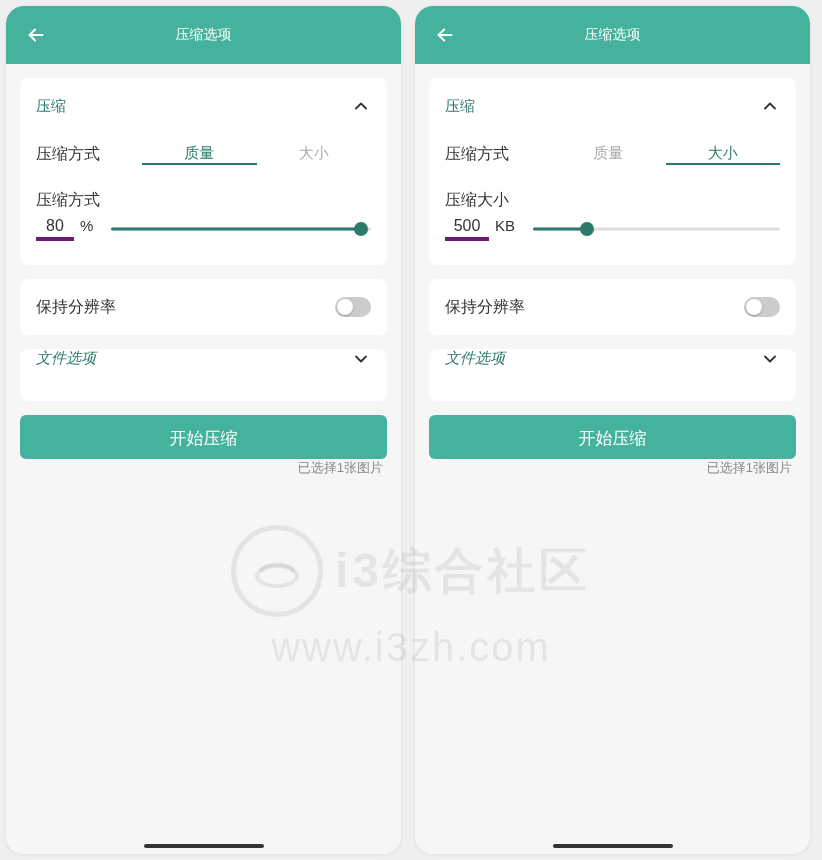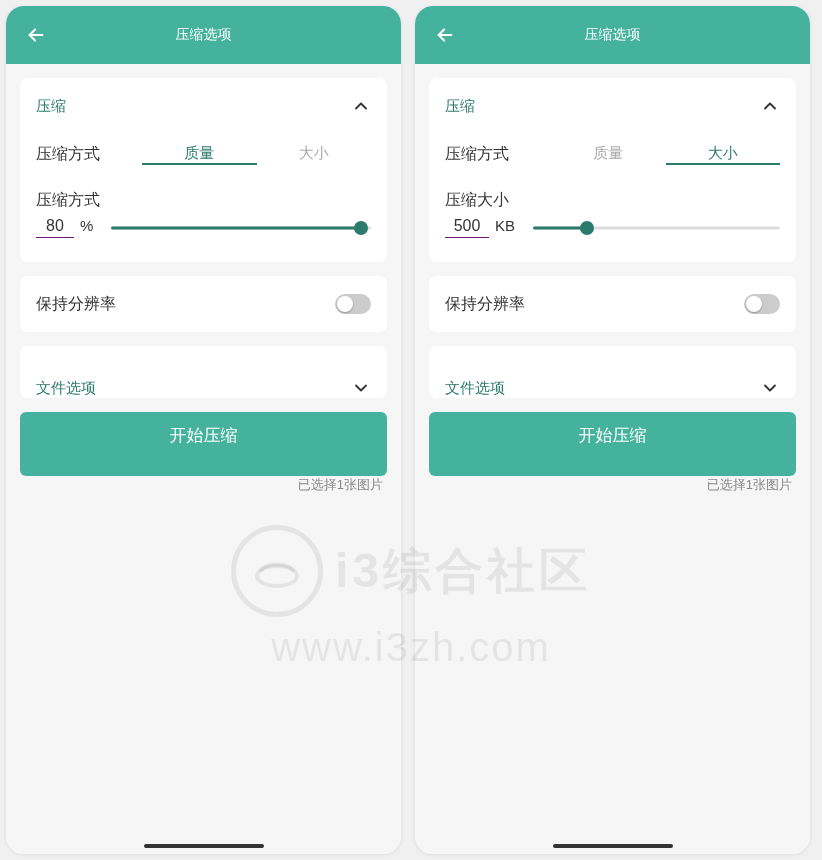--- a/index.html
+++ b/index.html
@@ -109,21 +109,21 @@
     gap: 18px;
     padding-bottom: 20px;
   }
   .val-box {
     display: flex;
     align-items: baseline;
     gap: 6px;
   }
   .val-input {
     border: none;
-    border-bottom: 1px solid #701a75;
+    border-bottom: 4px solid #701a75;
     width: 38px;
     text-align: center;
     font-size: 16px;
     padding-bottom: 2px;
     outline: none;
     color: #333;
   }
   .val-input.wide { width: 44px; }
   .unit { font-size: 15px; color: #333; }
   .slider {
@@ -176,34 +176,35 @@
   .switch-knob {
     position: absolute;
     left: 2px; top: 2px;
     width: 16px; height: 16px;
     background: #fff;
     border-radius: 50%;
     box-shadow: 0 1px 2px rgba(0,0,0,0.3);
   }
   .file-opts {
     display: flex;
-    align-items: flex-end;
+    align-items: flex-start;
     justify-content: space-between;
     height: 52px;
     cursor: pointer;
+    font-style: italic;
   }
   .file-opts-label {
     color: #2c7a6c;
     font-size: 15px;
   }
   .start-btn {
     background: #45b29d;
     color: #fff;
     text-align: center;
-    height: 64px;
+    height: 44px;
     line-height: 48px;
     border-radius: 6px;
     font-size: 17px;
     cursor: pointer;
     margin-top: 6px;
   }
   .selected-info {
     text-align: right;
     color: #888;
     font-size: 13px;

